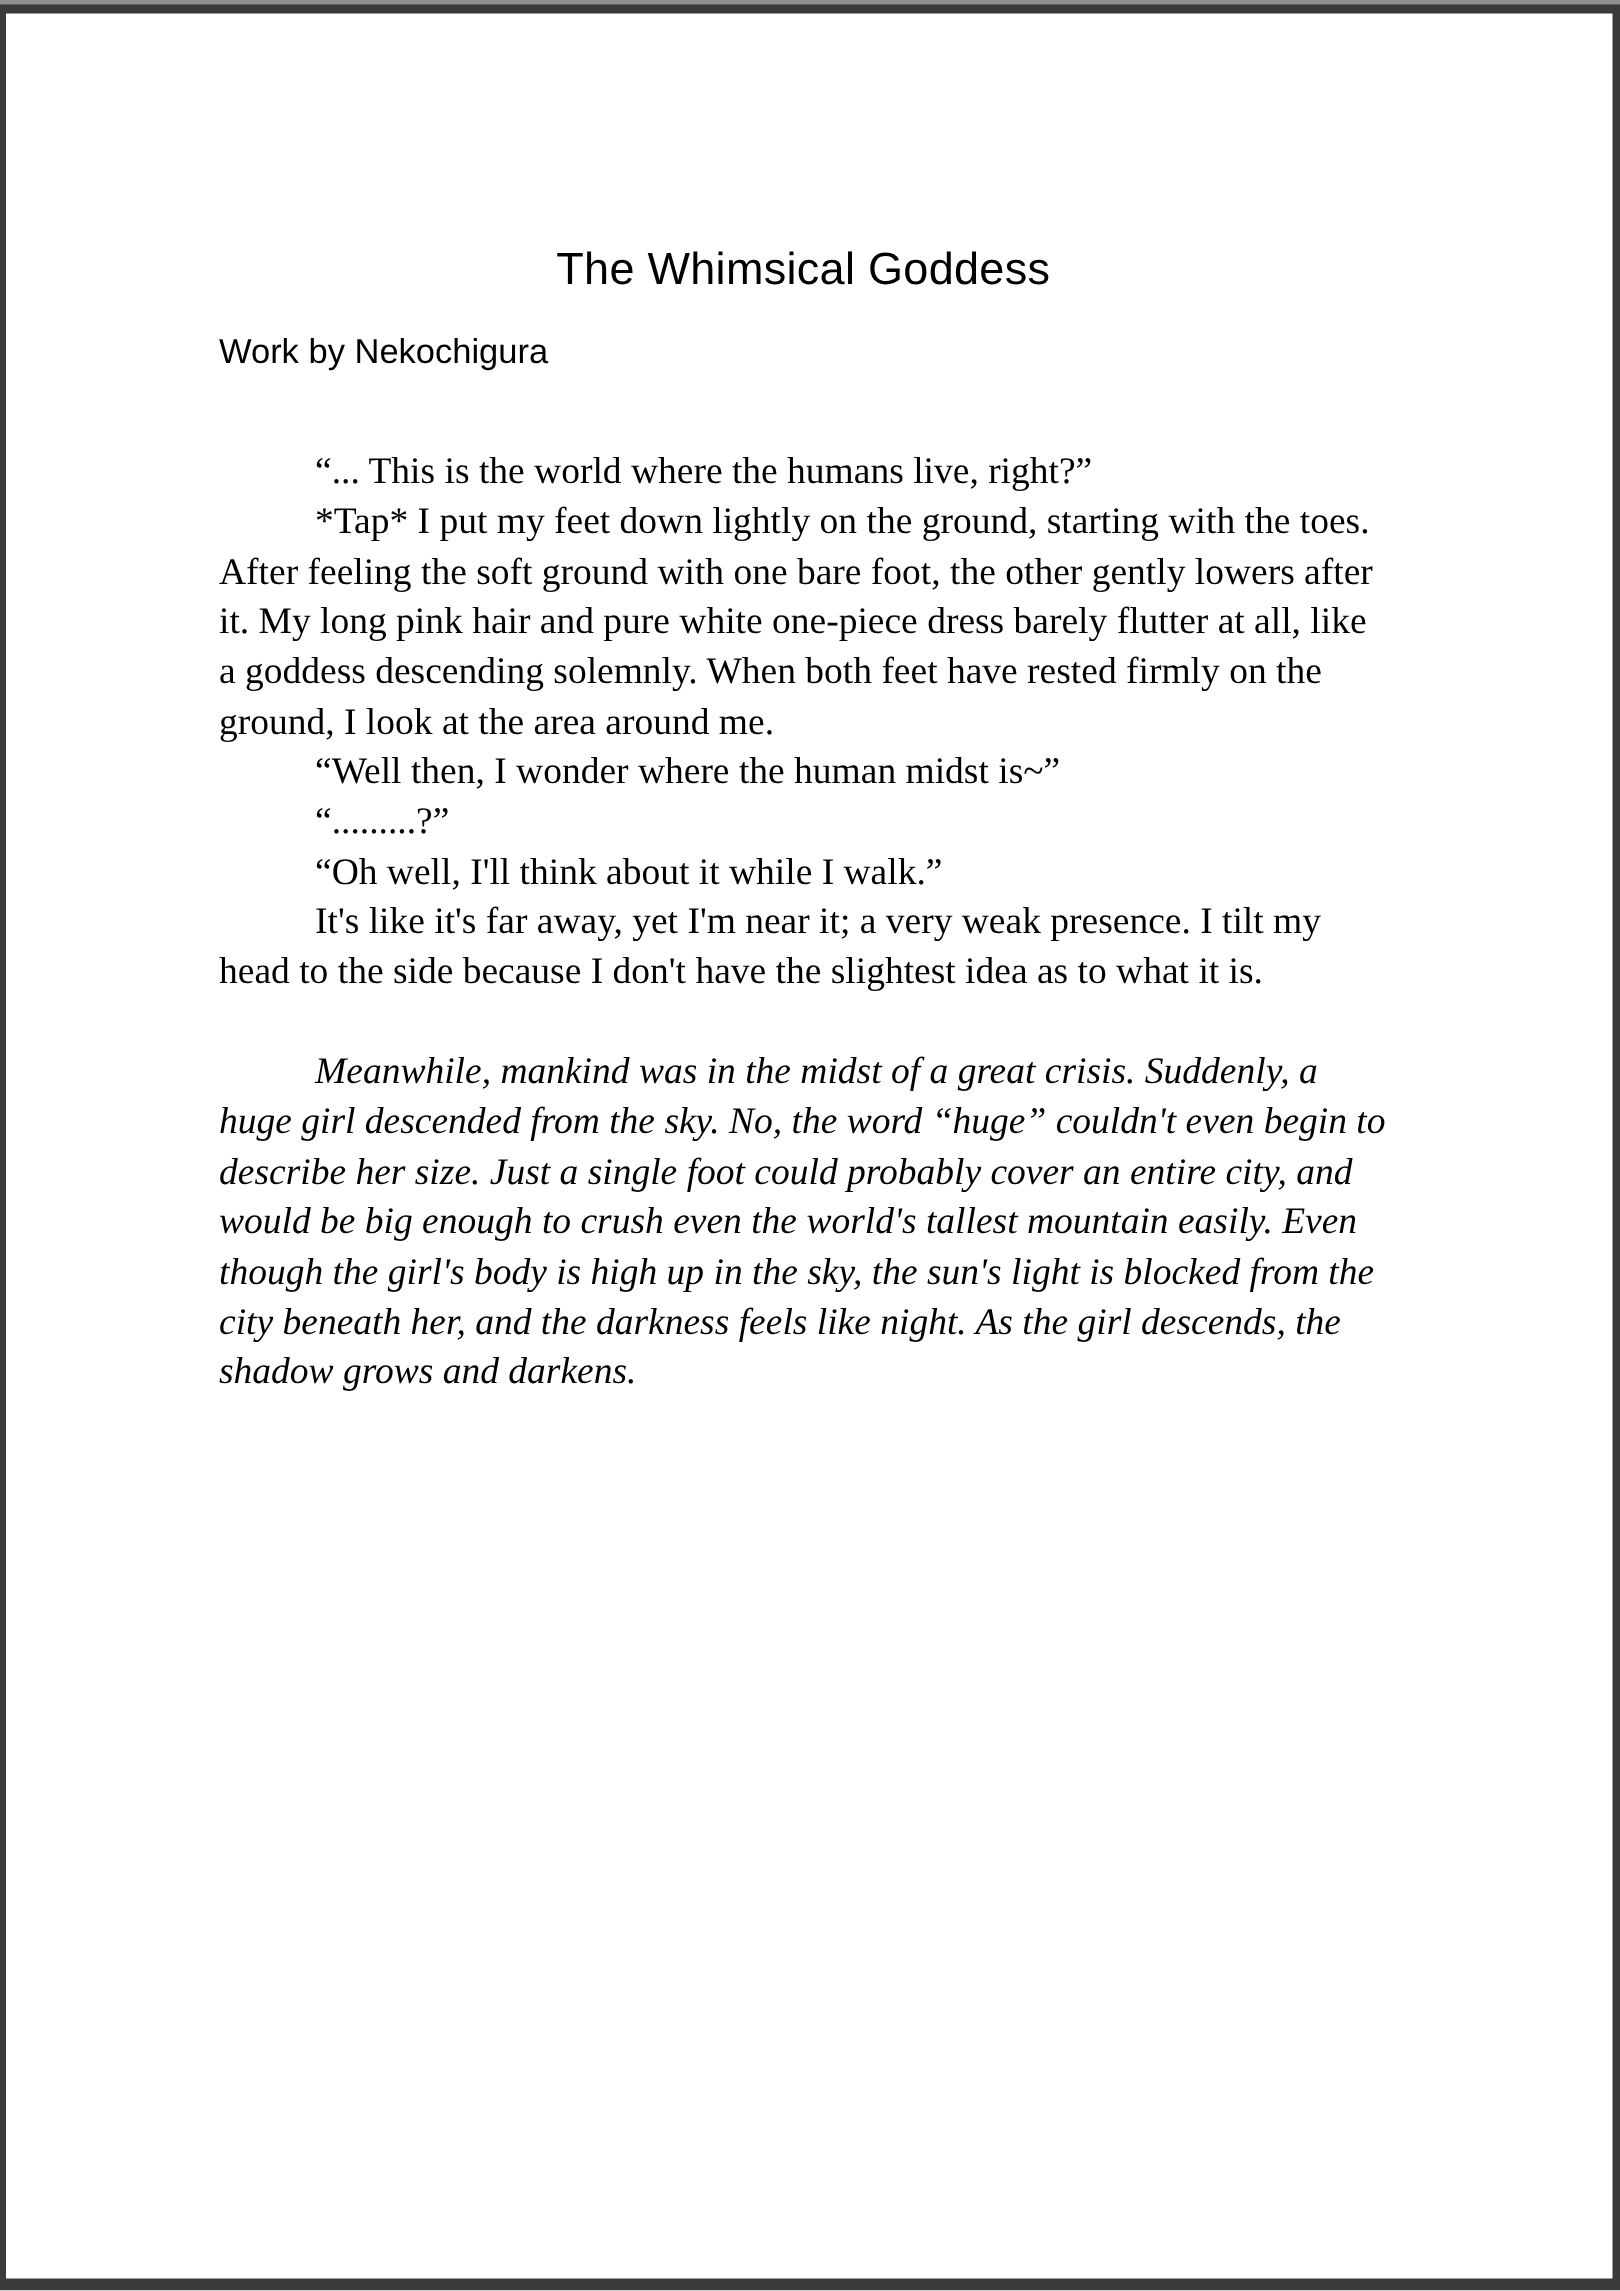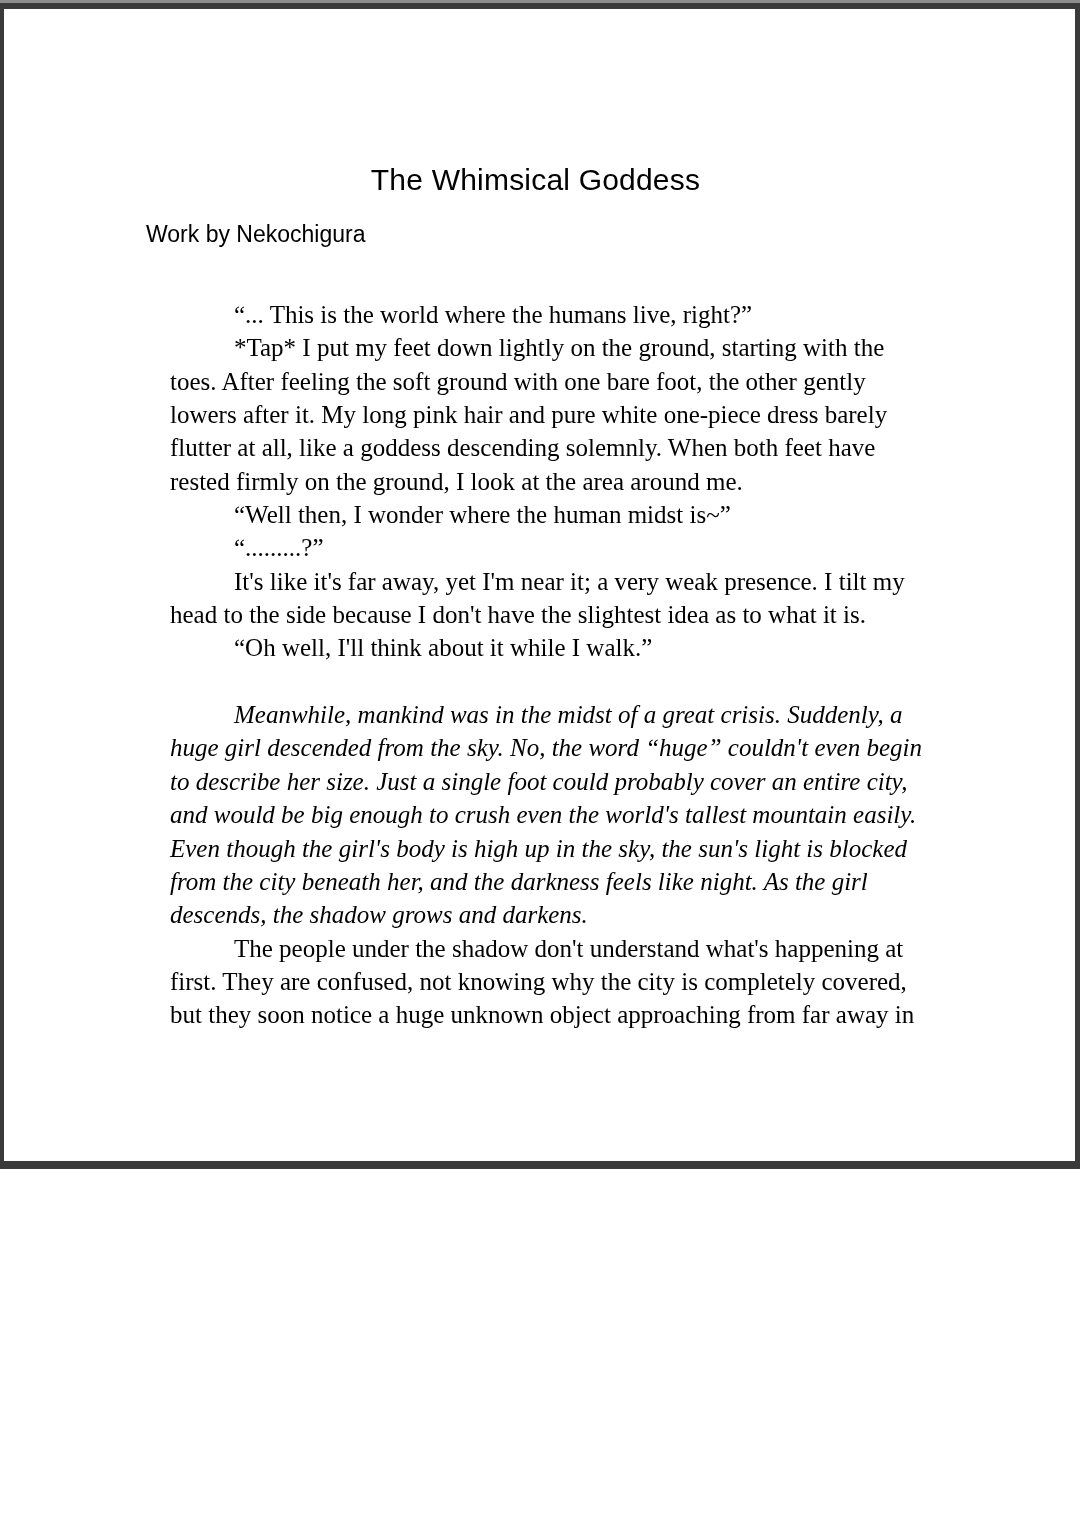--- a/index.html
+++ b/index.html
@@ -11,21 +11,21 @@
     width: 1080px;
     height: 1527px;
     position: relative;
     overflow: hidden;
     font-family: "Liberation Serif", serif;
   }
   .frame {
     position: absolute;
     inset: 0;
     width: 1080px;
-    height: 1169px;
+    height: 1527px;
     box-sizing: border-box;
     border-style: solid;
     border-color: var(--frame-color, #3a3a3a);
     border-width: 9px 5px 8px 4px;
     background: #ffffff;
   }
   .top-edge {
     position: absolute;
     top: -9px;
     left: -4px;
@@ -58,21 +58,20 @@
     text-align: left;
     color: var(--text-color, #000000);
   }
   .story {
     margin-top: 50px;
     font-family: "Liberation Serif", serif;
     font-size: 25px;
     line-height: 33.35px;
     color: var(--text-color, #000000);
     text-align: left;
-    margin-left: 24px;
   }
   .story p {
     margin: 0;
     text-indent: 64px;
   }
   .story p.scene-break {
     margin-top: 33.35px;
     font-style: italic;
   }
 </style>
@@ -82,19 +81,18 @@
 <div class="frame">
   <div class="top-edge"></div>
   <div class="page">
     <h1 class="title">The Whimsical Goddess</h1>
     <h2 class="byline">Work by Nekochigura</h2>
     <div class="story">
         <p>“... This is the world where the humans live, right?”</p>
         <p>*Tap* I put my feet down lightly on the ground, starting with the toes. After feeling the soft ground with one bare foot, the other gently lowers after it. My long pink hair and pure white one-piece dress barely flutter at all, like a goddess descending solemnly. When both feet have rested firmly on the ground, I look at the area around me.</p>
         <p>“Well then, I wonder where the human midst is~”</p>
         <p>“.........?”</p>
+        <p>“Oh well, I'll think about it while I walk.”</p>
         <p>It's like it's far away, yet I'm near it; a very weak presence. I tilt my head to the side because I don't have the slightest idea as to what it is.</p>
-        <p>“Oh well, I'll think about it while I walk.”</p>
         <p class="scene-break">Meanwhile, mankind was in the midst of a great crisis. Suddenly, a huge girl descended from the sky. No, the word “huge” couldn't even begin to describe her size. Just a single foot could probably cover an entire city, and would be big enough to crush even the world's tallest mountain easily. Even though the girl's body is high up in the sky, the sun's light is blocked from the city beneath her, and the darkness feels like night. As the girl descends, the shadow grows and darkens.</p>
-        <p>The people under the shadow don't understand what's happening at first. They are confused, not knowing why the city is completely covered, but they soon notice a huge unknown object approaching from far away in</p>
       </div>
   </div>
 </div>
 
 </body></html>

